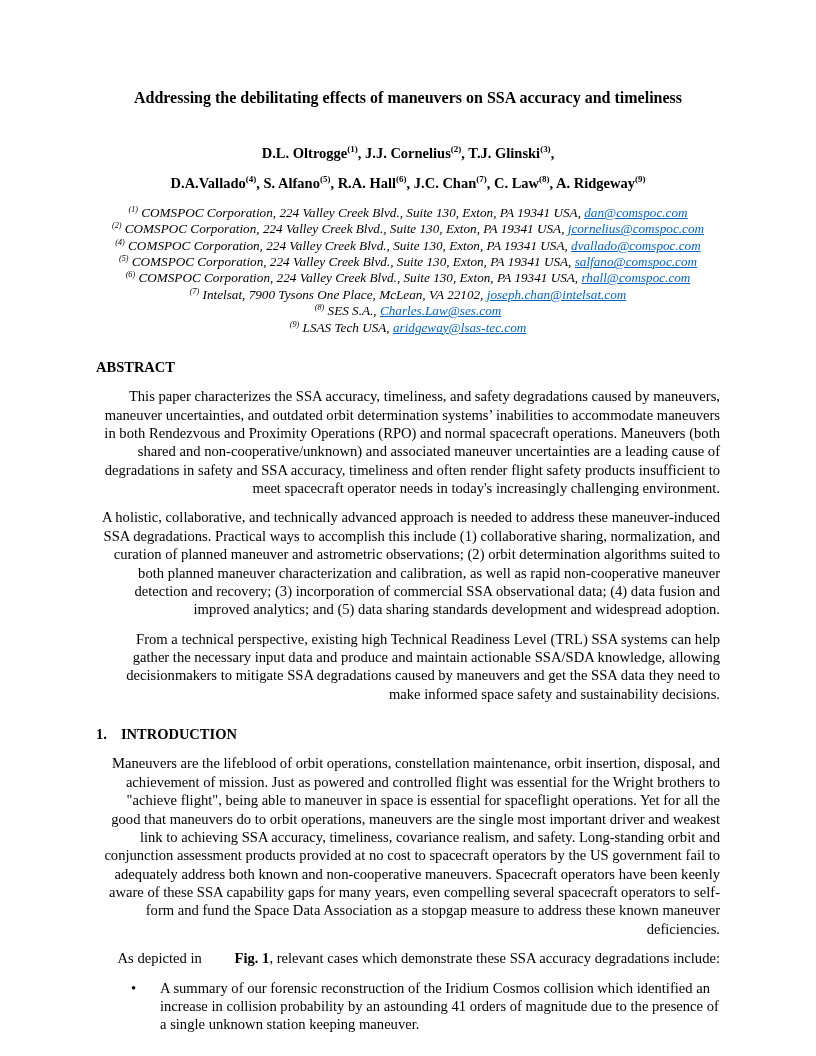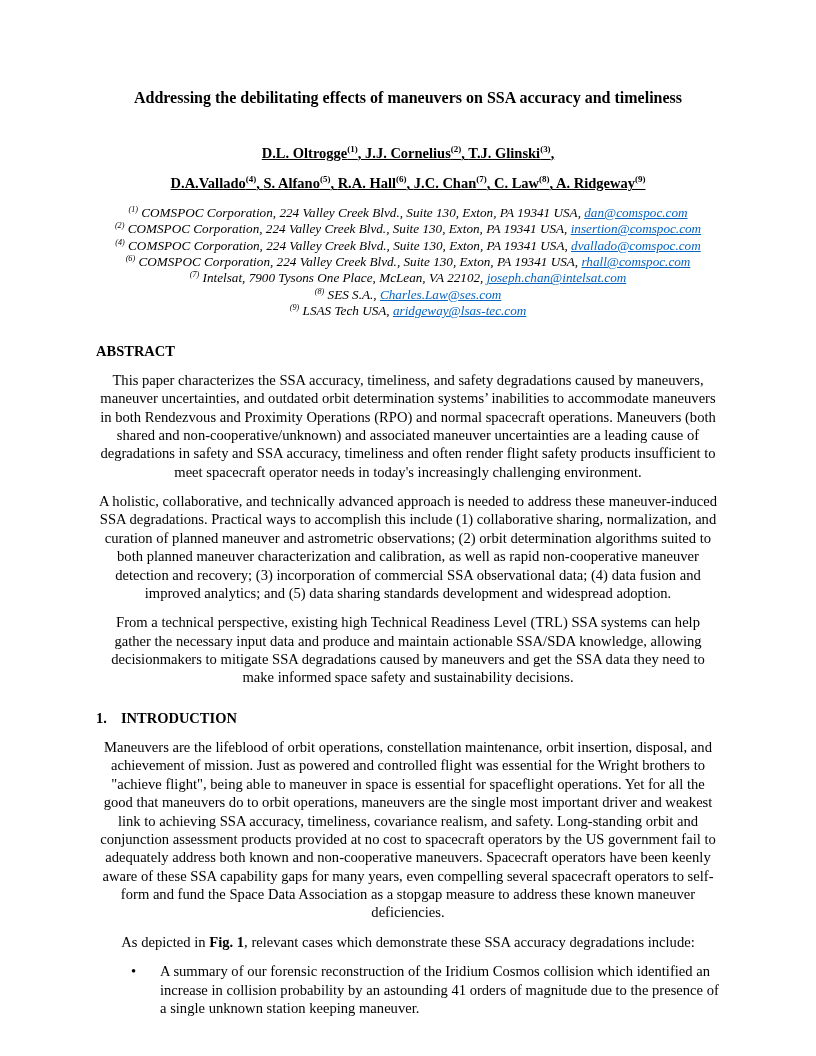--- a/index.html
+++ b/index.html
@@ -20,21 +20,20 @@
     text-align: center;
     font-weight: bold;
     font-size: 16px;
     margin: 0 0 36px 0;
   }
   .authors-line {
     text-align: center;
     font-weight: bold;
     font-size: 14.5px;
     margin: 0 0 12px 0;
-    text-decoration: underline;
   }
   sup { font-size: 0.62em; line-height: 0; }
   .affiliations {
     text-align: center;
     font-style: italic;
     font-size: 13.2px;
     line-height: 16.4px;
     margin: 2px 0 8px 0;
   }
   .affiliation-line { white-space: nowrap; }
@@ -43,22 +42,22 @@
     text-decoration: underline;
     cursor: pointer;
   }
   .section-heading {
     text-align: left;
     font-weight: bold;
     font-size: 14.5px;
     margin: 22px 0 11px 0;
   }
   .section-heading .num { margin-right: 14px; }
-  .para { margin: 0 0 11px 0; text-align: center; }
-  .fig-bold { font-weight: bold; }
+  .para { margin: 0 0 11px 0; text-align: right; }
+  .fig-bold { font-weight: bold; margin-left: 29px; }
   ul.bullets { margin: 4px 0 11px 0; padding: 0; list-style: none; }
   ul.bullets li {
     position: relative;
     padding-left: 64px;
     margin: 0 0 4px 0;
   }
   ul.bullets li .marker {
     position: absolute;
     left: 35px;
     top: 0;
@@ -81,22 +80,23 @@
     <span><span>D.A.Vallado</span><sup>(4)</sup><span>, </span></span>
     <span><span>S. Alfano</span><sup>(5)</sup><span>, </span></span>
     <span><span>R.A. Hall</span><sup>(6)</sup><span>, </span></span>
     <span><span>J.C. Chan</span><sup>(7)</sup><span>, </span></span>
     <span><span>C. Law</span><sup>(8)</sup><span>, </span></span>
     <span><span>A. Ridgeway</span><sup>(9)</sup><span></span></span>
   </div>
 
   <div class="affiliations">
     <div class="affiliation-line"><sup>(1)</sup><span> COMSPOC Corporation, 224 Valley Creek Blvd., Suite 130, Exton, PA 19341 USA, </span><a class="email" href="#">dan@comspoc.com</a></div>
-    <div class="affiliation-line"><sup>(2)</sup><span> COMSPOC Corporation, 224 Valley Creek Blvd., Suite 130, Exton, PA 19341 USA, </span><a class="email" href="#">insertion@comspoc.com</a></div>
+    <div class="affiliation-line"><sup>(2)</sup><span> COMSPOC Corporation, 224 Valley Creek Blvd., Suite 130, Exton, PA 19341 USA, </span><a class="email" href="#">jcornelius@comspoc.com</a></div>
     <div class="affiliation-line"><sup>(4)</sup><span> COMSPOC Corporation, 224 Valley Creek Blvd., Suite 130, Exton, PA 19341 USA, </span><a class="email" href="#">dvallado@comspoc.com</a></div>
+    <div class="affiliation-line"><sup>(5)</sup><span> COMSPOC Corporation, 224 Valley Creek Blvd., Suite 130, Exton, PA 19341 USA, </span><a class="email" href="#">salfano@comspoc.com</a></div>
     <div class="affiliation-line"><sup>(6)</sup><span> COMSPOC Corporation, 224 Valley Creek Blvd., Suite 130, Exton, PA 19341 USA, </span><a class="email" href="#">rhall@comspoc.com</a></div>
     <div class="affiliation-line"><sup>(7)</sup><span> Intelsat, 7900 Tysons One Place, McLean, VA 22102, </span><a class="email" href="#">joseph.chan@intelsat.com</a></div>
     <div class="affiliation-line"><sup>(8)</sup><span> SES S.A., </span><a class="email" href="#">Charles.Law@ses.com</a></div>
     <div class="affiliation-line"><sup>(9)</sup><span> LSAS Tech USA, </span><a class="email" href="#">aridgeway@lsas-tec.com</a></div>
   </div>
 
   <div class="section-heading">ABSTRACT</div>
 
   <p class="para">This paper characterizes the SSA accuracy, timeliness, and safety degradations caused by maneuvers, maneuver uncertainties, and outdated orbit determination systems’ inabilities to accommodate maneuvers in both Rendezvous and Proximity Operations (RPO) and normal spacecraft operations. Maneuvers (both shared and non-cooperative/unknown) and associated maneuver uncertainties are a leading cause of degradations in safety and SSA accuracy, timeliness and often render flight safety products insufficient to meet spacecraft operator needs in today's increasingly challenging environment.</p>
   <p class="para">A holistic, collaborative, and technically advanced approach is needed to address these maneuver-induced SSA degradations. Practical ways to accomplish this include (1) collaborative sharing, normalization, and curation of planned maneuver and astrometric observations; (2) orbit determination algorithms suited to both planned maneuver characterization and calibration, as well as rapid non-cooperative maneuver detection and recovery; (3) incorporation of commercial SSA observational data; (4) data fusion and improved analytics; and (5) data sharing standards development and widespread adoption.</p>

